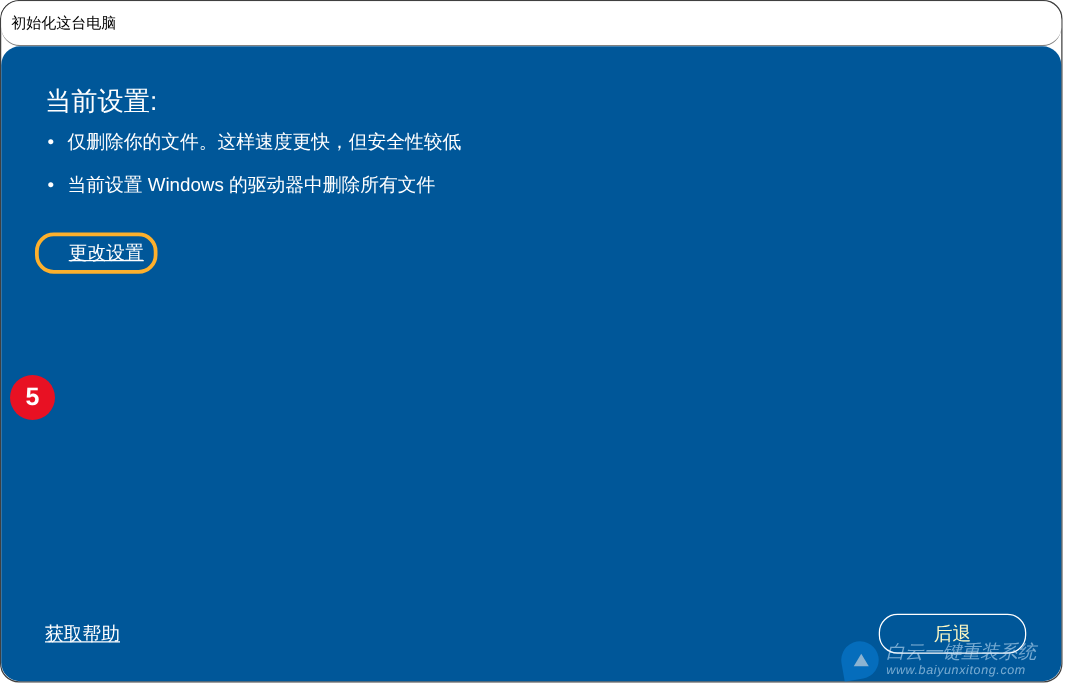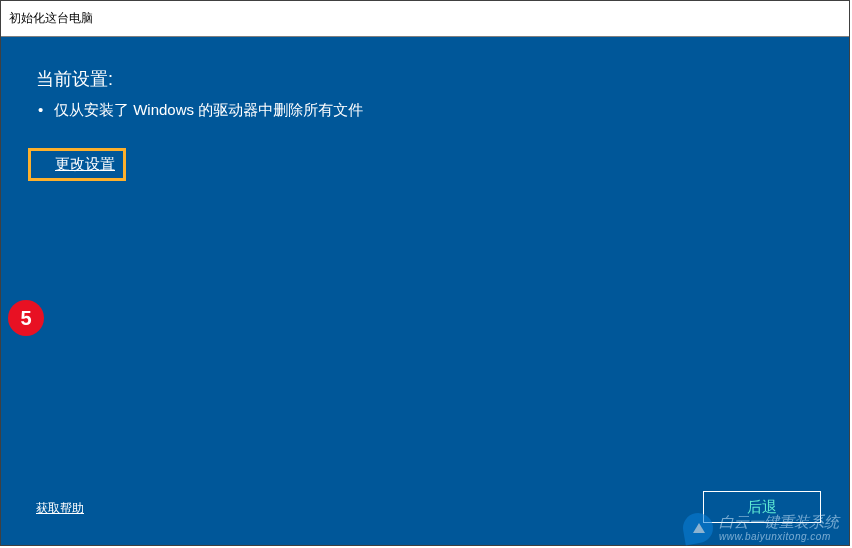--- a/index.html
+++ b/index.html
@@ -1,18 +1,19 @@
 <!DOCTYPE html>
 <html><head>
   <meta charset="utf-8">
   <style>
     * {
       margin: 0;
       padding: 0;
       box-sizing: border-box;
+      border-radius: 15px;
     }
     body {
       font-family: "Microsoft YaHei", "Segoe UI", sans-serif;
       background: #fff;
       width: 852px;
       height: 548px;
       overflow: hidden;
       position: relative;
     }
     .window-frame {
@@ -42,21 +43,21 @@
       display: flex;
       flex-direction: column;
       position: relative;
     }
     .main-heading {
       font-size: 27px;
       font-weight: normal;
       margin-bottom: 20px;
     }
     .settings-label {
-      font-size: 18px;
+      font-size: 21px;
       margin-bottom: 8px;
     }
     .bullet-list {
       list-style: none;
       margin-bottom: 14px;
     }
     .bullet-list li {
       font-size: 15px;
       line-height: 1.5;
       padding-left: 18px;
@@ -78,39 +79,39 @@
     .change-settings-link {
       color: #fff;
       text-decoration: underline;
       font-size: 15px;
       cursor: pointer;
       margin-left: 16px;
     }
     .help-link {
       color: #fff;
       text-decoration: underline;
-      font-size: 12px;
+      font-size: 15px;
       cursor: pointer;
       position: absolute;
       bottom: 28px;
       left: 35px;
     }
     .button-row {
       position: absolute;
       bottom: 22px;
       right: 28px;
       display: flex;
       gap: 14px;
     }
     .btn {
       min-width: 118px;
       height: 32px;
       background: #005799;
       border: 1px solid #fff;
-      color: #5eead4;
+      color: #fef9c3;
       font-size: 15px;
       font-family: inherit;
       cursor: pointer;
       display: flex;
       align-items: center;
       justify-content: center;
     }
     .btn.primary {
       border: 2px solid #fff;
     }
@@ -125,21 +126,21 @@
       color: #fff;
       font-size: 20px;
       font-weight: bold;
       display: flex;
       align-items: center;
       justify-content: center;
       z-index: 10;
     }
     .watermark {
       position: absolute;
-      right: 10px;
+      right: 20px;
       bottom: 2px;
       display: flex;
       align-items: center;
       gap: 6px;
       opacity: 0.55;
       z-index: 5;
     }
     .watermark-icon {
       width: 30px;
       height: 30px;
@@ -174,21 +175,22 @@
 <div class="window-frame">
   <div class="titlebar">
     <span class="titlebar-text">初始化这台电脑</span>
   </div>
 
   <div class="content-area">
 
     <div class="settings-label">当前设置:</div>
 
     <ul class="bullet-list">
-      <li>仅从安装了 Windows 的驱动器中删除所有文件</li>
+      <li>仅删除你的文件。这样速度更快，但安全性较低</li>
+      <li>当前设置 Windows 的驱动器中删除所有文件</li>
     </ul>
 
     <div>
       <span class="change-settings-wrap">
         <a class="change-settings-link">更改设置</a>
       </span>
     </div>
 
     <a class="help-link">获取帮助</a>
 

